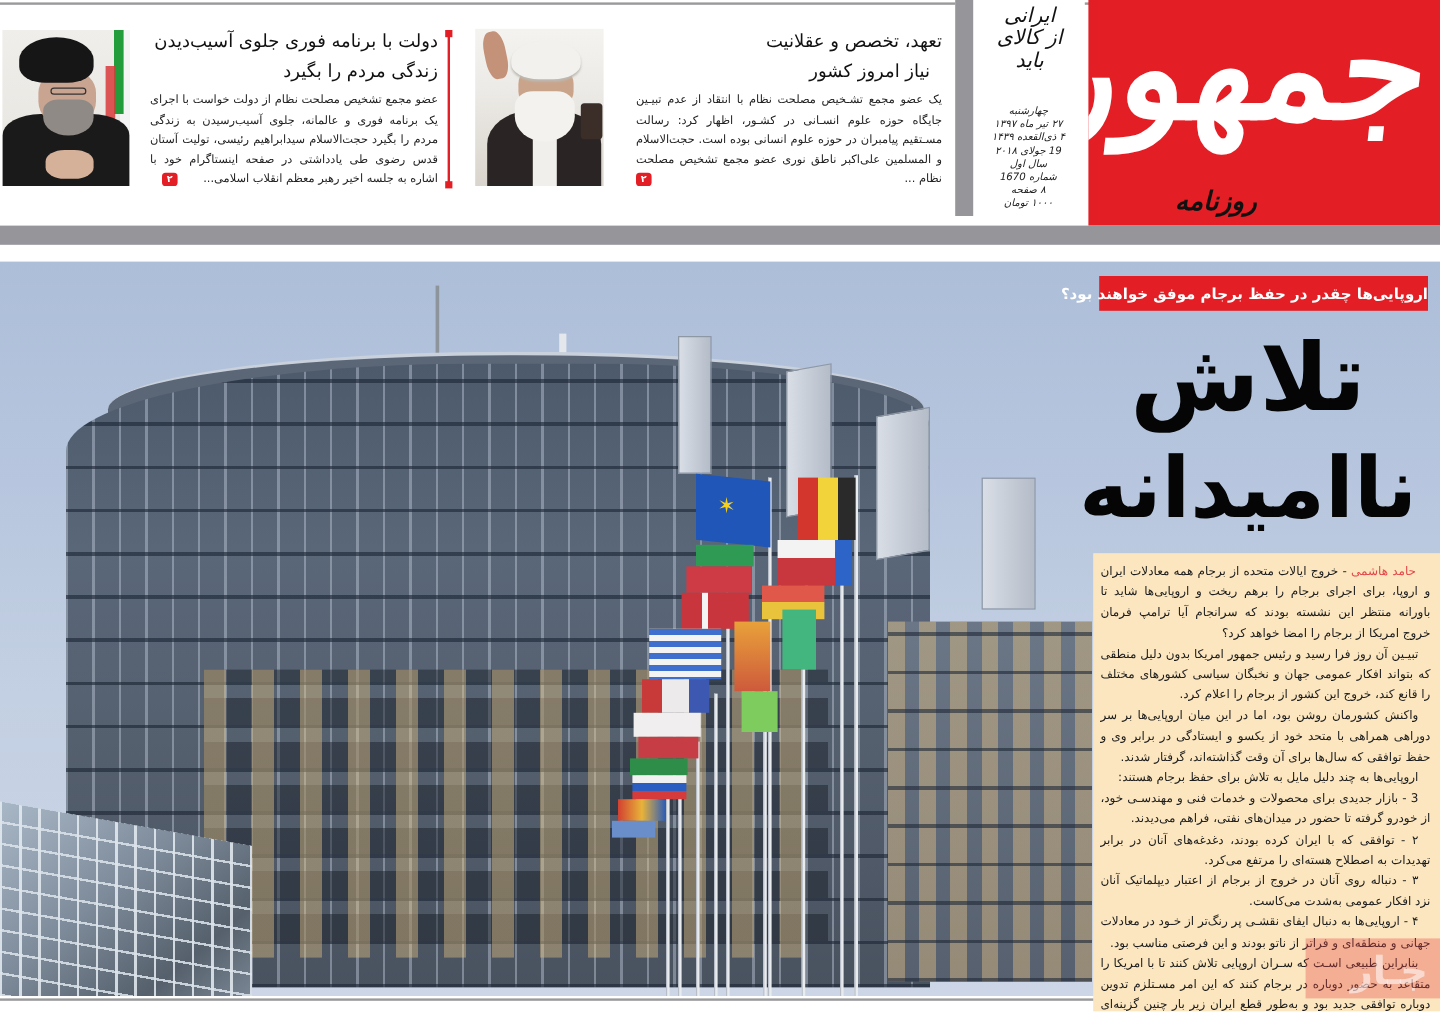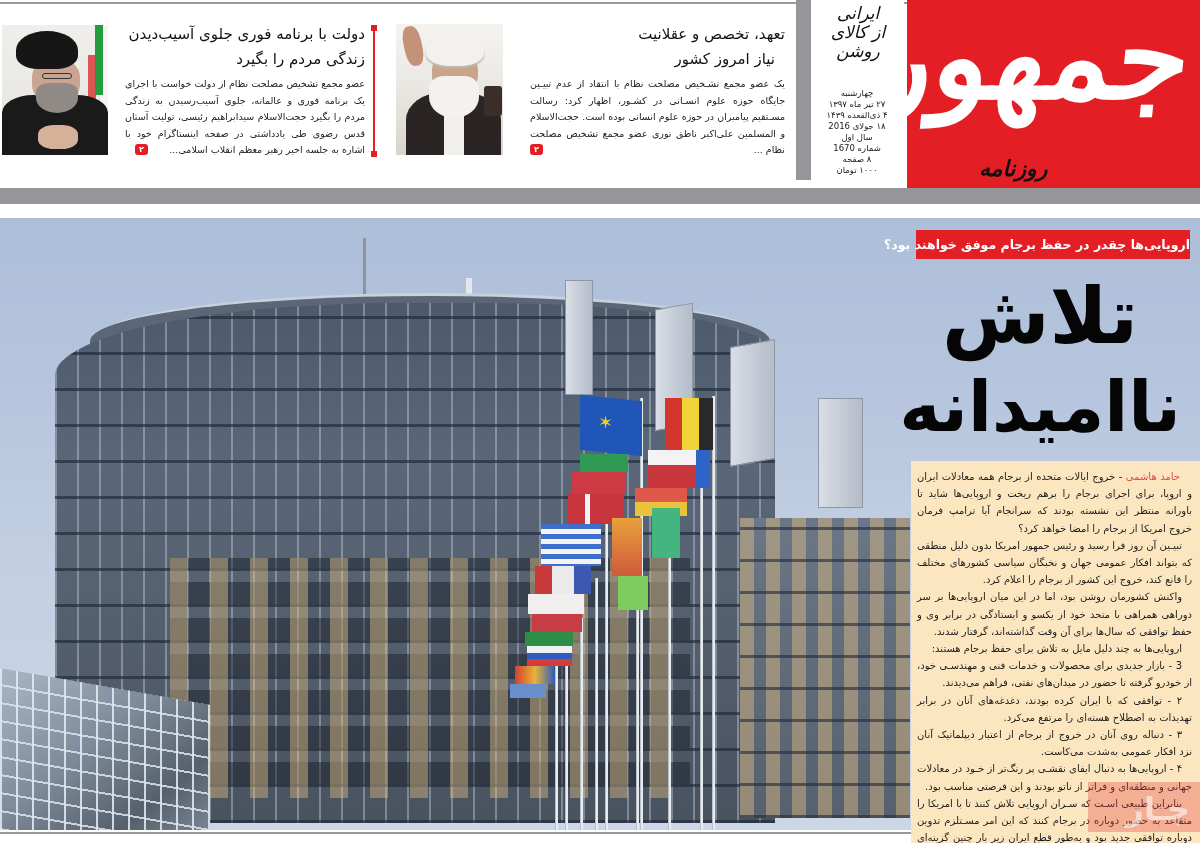--- a/index.html
+++ b/index.html
@@ -13,21 +13,21 @@
     .masthead { position: absolute; left: 907px; top: 0; width: 293px; height: 188px; background: #e31e25; overflow: hidden; }
     .masthead .logo { position: absolute; right: 10px; top: -8px; font-family: "DejaVu Serif", serif; font-weight: bold; font-size: 118px; color: #ffffff; direction: rtl; line-height: 1.1; transform: skewX(-6deg); letter-spacing: -4px; }
     .masthead .sub { position: absolute; left: 72px; top: 155px; font-family: "DejaVu Serif", serif; font-weight: bold; font-size: 22px; color: #111; direction: rtl; font-style: italic; }
 
     .gray-bar { position: absolute; left: 0; top: 188px; width: 1200px; height: 16px; background: #96959a; }
 
     
     .issue-box { position: absolute; left: 796px; top: 0; width: 108px; height: 188px; background: #ffffff; }
     .issue-box .side-gray { position: absolute; left: 0; top: 0; width: 15px; height: 180px; background: #96959a; }
     .issue-box .slogan { position: absolute; left: 22px; top: 4px; width: 80px; text-align: center; direction: rtl; font-family: "DejaVu Serif", serif; font-style: italic; font-size: 17px; line-height: 19px; color: #111; }
-    .issue-box .info { position: absolute; left: 18px; top: 88px; width: 86px; text-align: center; direction: rtl; font-size: 8.5px; line-height: 11px; color: #222; }
+    .issue-box .info { position: absolute; left: 18px; top: 88px; width: 86px; text-align: center; direction: rtl; font-size: 8.5px; line-height: 11px; color: #222; font-style: italic; }
     .issue-box .info div { white-space: nowrap; }
 
     
     .teaser { position: absolute; top: 18px; height: 145px; direction: rtl; }
     .teaser .title { font-family: "DejaVu Sans", sans-serif; font-weight: normal; font-size: 15px; line-height: 25px; color: #111; text-align: right; }
     .teaser .body { font-size: 9.5px; line-height: 16.5px; color: #222; text-align: justify; margin-top: 4px; }
     .teaser .badge { display: inline-block; width: 13px; height: 11px; border-radius: 3px; background: #e31e25; color: #fff; font-size: 8px; font-weight: bold; text-align: center; line-height: 11px; position: absolute; }
 
     .teaser-1 { left: 530px; width: 255px; }
     .teaser-1 .title { padding-top: 4px; }
@@ -125,27 +125,27 @@
 <div class="masthead">
   <div class="logo">جمهور</div>
   <div class="sub">روزنامه</div>
 </div>
 
 <div class="issue-box">
   <div class="side-gray"></div>
   <div class="slogan">
     <div>ایرانی</div>
     <div>از کالای</div>
-    <div>روشن</div>
+    <div>باید</div>
   </div>
   <div class="info">
     <div>چهارشنبه</div>
     <div>۲۷ تیر ماه ۱۳۹۷</div>
     <div>۴ ذی‌القعده ۱۴۳۹</div>
-    <div>۱۸ جولای 2016</div>
+    <div>19 جولای ۲۰۱۸</div>
     <div>سال اول</div>
     <div>شماره 1670</div>
     <div>۸ صفحه</div>
     <div>۱۰۰۰ تومان</div>
   </div>
 </div>
 
 <div class="teaser teaser-1">
   <div class="title">
     <div>تعهد، تخصص و عقلانیت</div>

